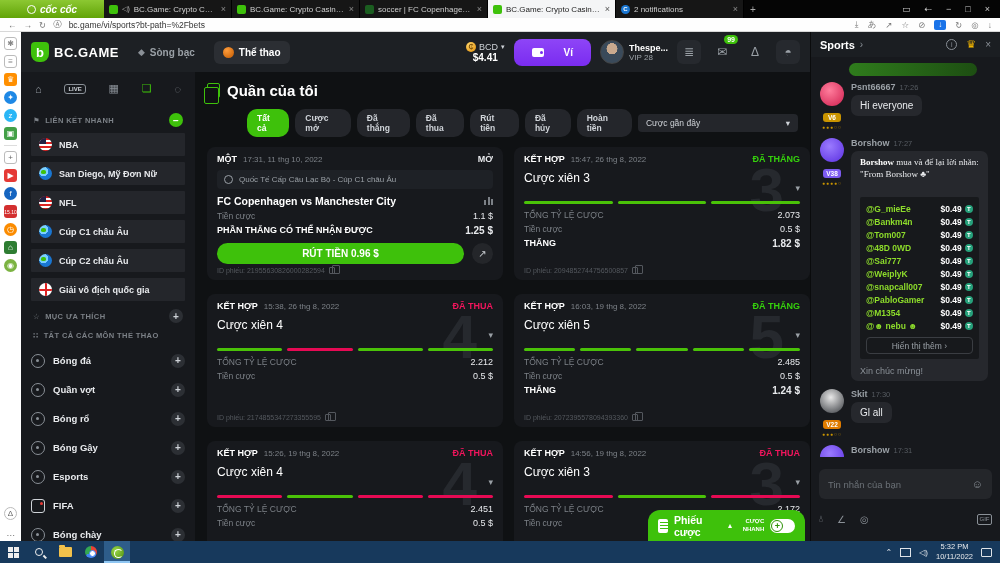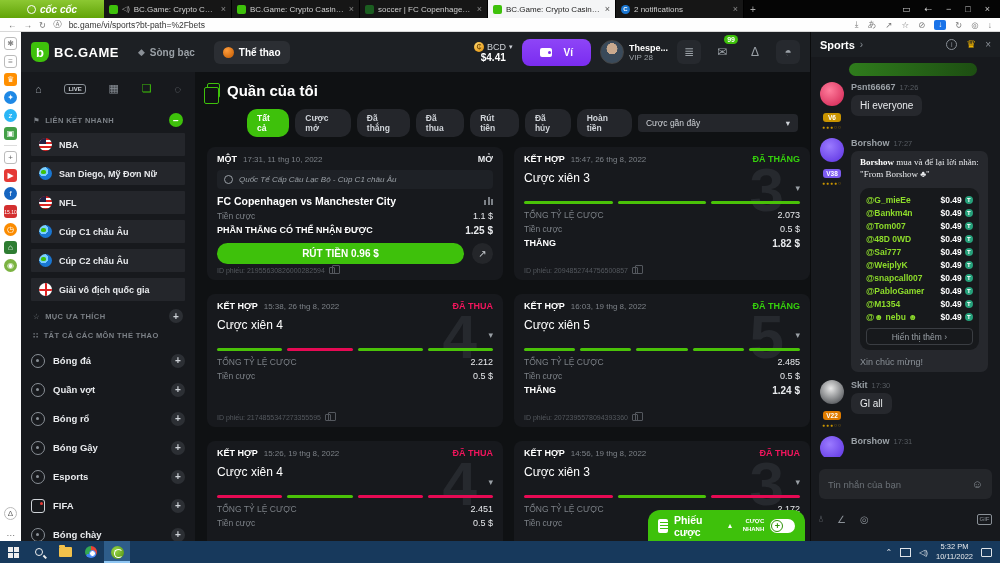--- a/index.html
+++ b/index.html
@@ -38,21 +38,21 @@
   #bclogo .word { color:#fff; font-weight:bold; font-size:13px; letter-spacing:.5px; }
   .topnav { display:flex; align-items:center; gap:5px; color:#9aa0a6; font-size:10px; font-weight:bold; padding:6px 9px; border-radius:6px; }
   .topnav.active { background:#2b2e33; color:#fff; }
   .diamond { color:#8a9097; font-size:9px; }
   .ballnav { width:11px; height:11px; border-radius:50%; background:radial-gradient(circle at 35% 30%,#ff9d3c,#c35a00); }
   #hdr-right { margin-left:auto; display:flex; align-items:center; gap:9px; }
   #currency { text-align:center; color:#fff; font-size:9px; }
   #currency .row1 { display:flex; align-items:center; gap:3px; color:#cfd3d8; }
   .coin-bcd { width:10px; height:10px; border-radius:50%; background:radial-gradient(circle at 35% 30%,#ffd76e,#e08a00); color:#7a4b00; font-size:7px; font-weight:bold; text-align:center; line-height:10px; }
   #balance { font-weight:bold; font-size:10px; }
-  #walletbtn { background:linear-gradient(#8e45f7,#7a2cf0); color:#fff; font-weight:bold; font-size:10px; border-radius:8px; padding:8px 18px; display:flex; gap:12px; align-items:center; }
+  #walletbtn { background:linear-gradient(#8e45f7,#7a2cf0); color:#fff; font-weight:bold; font-size:10px; border-radius:8px; padding:8px 18px; display:flex; gap:20px; align-items:center; }
   .wallet-ic { width:12px; height:9px; background:#fff; border-radius:2px; position:relative; }
   .wallet-ic::after { content:""; position:absolute; right:1px; top:3px; width:3px; height:3px; background:#7a2cf0; border-radius:50%; }
   #userbox { display:flex; align-items:center; gap:5px; }
   #avatar { width:24px; height:24px; border-radius:50%; background:radial-gradient(circle at 50% 35%,#c9a98e 0 30%,#3a4a5a 31% 100%); border:1px solid #444; }
   #username { color:#fff; font-size:9px; font-weight:bold; }
   #viplevel { color:#9aa0a6; font-size:8px; }
   .hdr-ic { width:24px; height:24px; border-radius:6px; display:flex; align-items:center; justify-content:center; color:#9aa0a6; font-size:12px; position:relative; }
   .hdr-ic.boxed { background:#26292e; }
   .badge99 { position:absolute; top:-5px; right:-4px; background:#3ec10b; color:#fff; font-size:7px; font-weight:bold; border-radius:7px; padding:1px 3px; }
   
@@ -103,21 +103,21 @@
   .legs { display:flex; gap:5px; margin:16px 0 6px; position:relative; z-index:1; }
   .leg { flex:1; height:3px; border-radius:2px; }
   .leg.w { background:#4ac208; } .leg.l { background:#e60a54; }
   .srow { display:flex; justify-content:space-between; font-size:8.5px; color:#7c8187; margin-top:4px; position:relative; z-index:1; }
   .srow .val { color:#e8eaed; font-size:9px; }
   .srow.bold { color:#fff; font-weight:bold; font-size:9px; }
   .srow.bold .val { font-weight:bold; font-size:10px; }
   .ticket { position:absolute; left:10px; bottom:6px; color:#54585e; font-size:7px; display:flex; gap:4px; align-items:center; }
   .copy-ic { width:6px; height:7px; border:1px solid #54585e; border-radius:1px; position:relative; display:inline-block; }
   .copy-ic::after { content:""; position:absolute; left:2px; top:-3px; width:6px; height:7px; border:1px solid #54585e; border-radius:1px; }
-  .league-row { background:#1e2126; border-radius:4px; height:19px; display:flex; align-items:center; gap:6px; padding:0 7px; margin-top:6px; color:#9aa0a6; font-size:8px;font-style:italic; }
+  .league-row { background:#1e2126; border-radius:4px; height:19px; display:flex; align-items:center; gap:6px; padding:0 7px; margin-top:6px; color:#9aa0a6; font-size:8px; }
   .ball-sm { width:9px; height:9px; border:1px solid #9aa0a6; border-radius:50%; flex:none; }
   .match-row { display:flex; align-items:center; margin-top:6px; color:#fff; font-size:10.5px; font-weight:bold; }
   .stats-ic { margin-left:auto; display:flex; gap:1.5px; align-items:flex-end; }
   .stats-ic i { width:2px; background:#7c8187; display:block; }
   .cashout-row { display:flex; gap:8px; align-items:center; margin-top:7px; }
   .cashout-btn { flex:1; background:#3ec10b; border-radius:12px; height:21px; color:#fff; font-weight:bold; font-size:10px; display:flex; align-items:center; justify-content:center; }
   .share-btn { width:21px; height:21px; border-radius:50%; background:#24262a; color:#cfd3d8; font-size:10px; display:flex; align-items:center; justify-content:center; }
   
   #betslip { position:absolute; left:453px; top:438px; width:157px; height:31px; background:#3ec10b; border-radius:12px 12px 0 0; display:flex; align-items:center; gap:6px; padding:0 10px; z-index:5; }
   .bs-doc { width:12px; height:14px; background:#fff; border-radius:2px; position:relative; }
@@ -141,21 +141,21 @@
   .av-col { width:26px; flex:none; text-align:center; }
   .av { width:24px; height:24px; border-radius:50%; margin:0 auto; }
   .vipb { display:inline-block; min-width:18px; border-radius:3px; color:#fff; font-size:6.5px; font-weight:bold; padding:1px 2px; margin-top:2px; }
   .stars { font-size:5px; color:#c99400; letter-spacing:1px; }
   .m-body { flex:1; min-width:0; }
   .m-name { color:#9aa0a6; font-size:9px; font-weight:bold; }
   .m-time { color:#565b61; font-size:7.5px; margin-left:4px; font-weight:normal; }
   .bubble { display:inline-block; background:#26282d; border-radius:7px; padding:5px 9px; color:#e8eaed; font-size:10px; margin-top:3px; max-width:150px; }
   .tip-intro { font-size:9px; color:#e8eaed; line-height:1.35;font-family:Liberation Serif, serif; }
   .tip-intro b { color:#fff; }
-  .tipcard { background:#17191c; border-radius:9px; padding:5px 6px; margin-top:8px; }
+  .tipcard { background:#17191c; border-radius:2px; padding:5px 6px; margin-top:17px; }
   .tiprow { display:flex; justify-content:space-between; align-items:center; height:13px; }
   .tipname { color:#8ddc2b; font-size:8.5px; font-weight:bold; }
   .tipamt { color:#fff; font-size:8.5px; font-weight:bold; display:flex; gap:3px; align-items:center; }
   .tcoin { width:8px; height:8px; border-radius:50%; background:#26a17b; color:#fff; font-size:6px; text-align:center; line-height:8px; }
   .morebtn { border:1px solid #3a3d42; border-radius:4px; height:17px; display:flex; align-items:center; justify-content:center; color:#9aa0a6; font-size:8.5px; margin-top:5px; }
   .congrats { color:#8a9097; font-size:9px; margin-top:7px; }
   #chat-input { position:absolute; left:8px; right:8px; bottom:42px; height:30px; background:#24262a; border-radius:6px; display:flex; align-items:center; padding:0 9px; color:#6a7076; font-size:9.5px; }
   #chat-input .smiley { margin-left:auto; font-size:11px; color:#8a9097; }
   #chat-tools { position:absolute; left:8px; right:8px; bottom:16px; display:flex; gap:14px; align-items:center; color:#8a9097; font-size:10px; }
   #chat-tools .right { margin-left:auto; }

